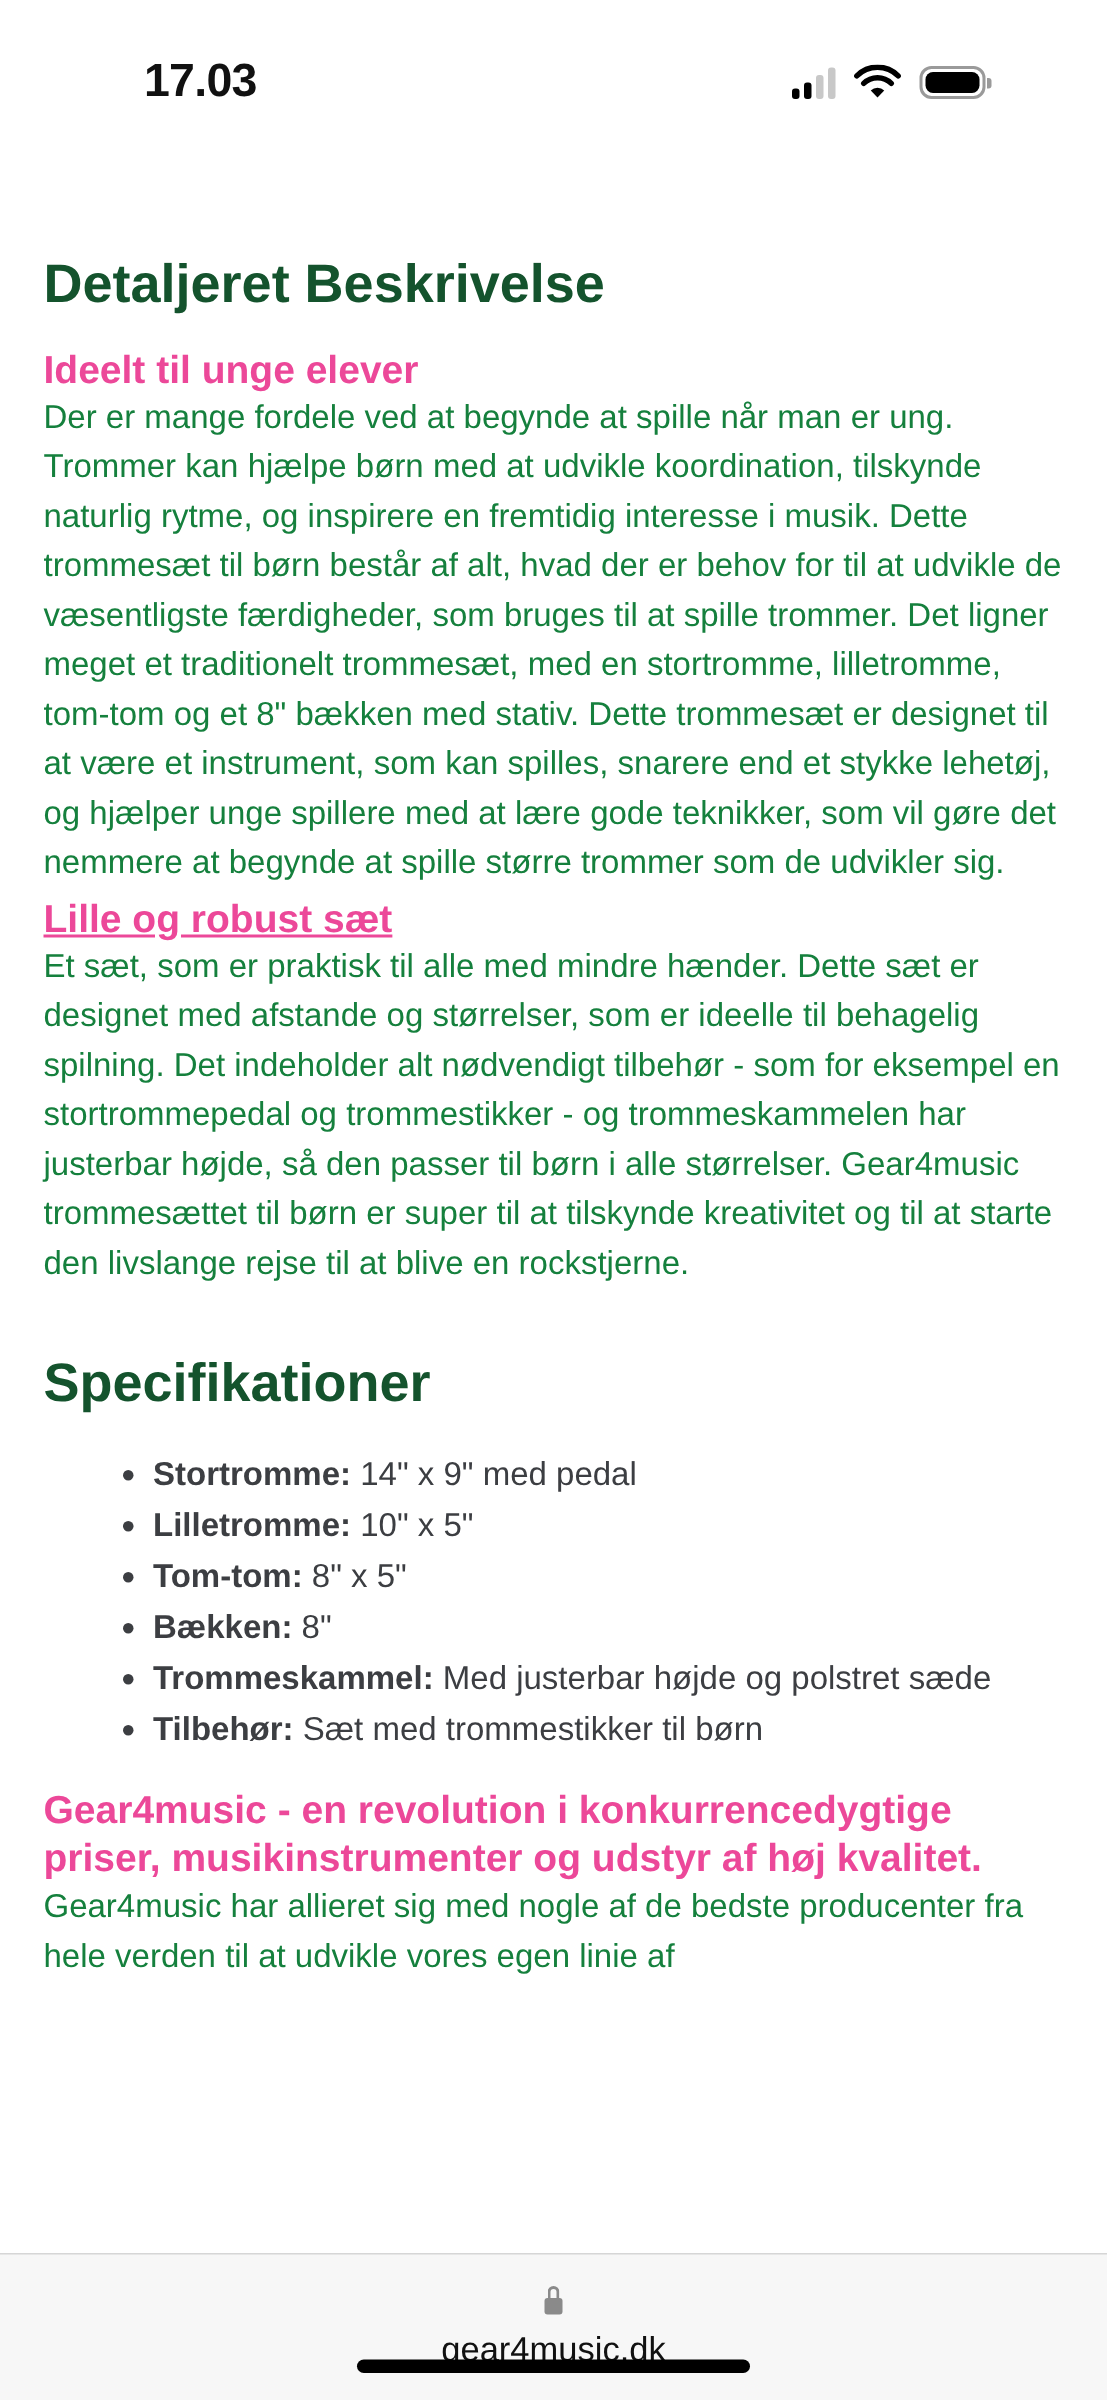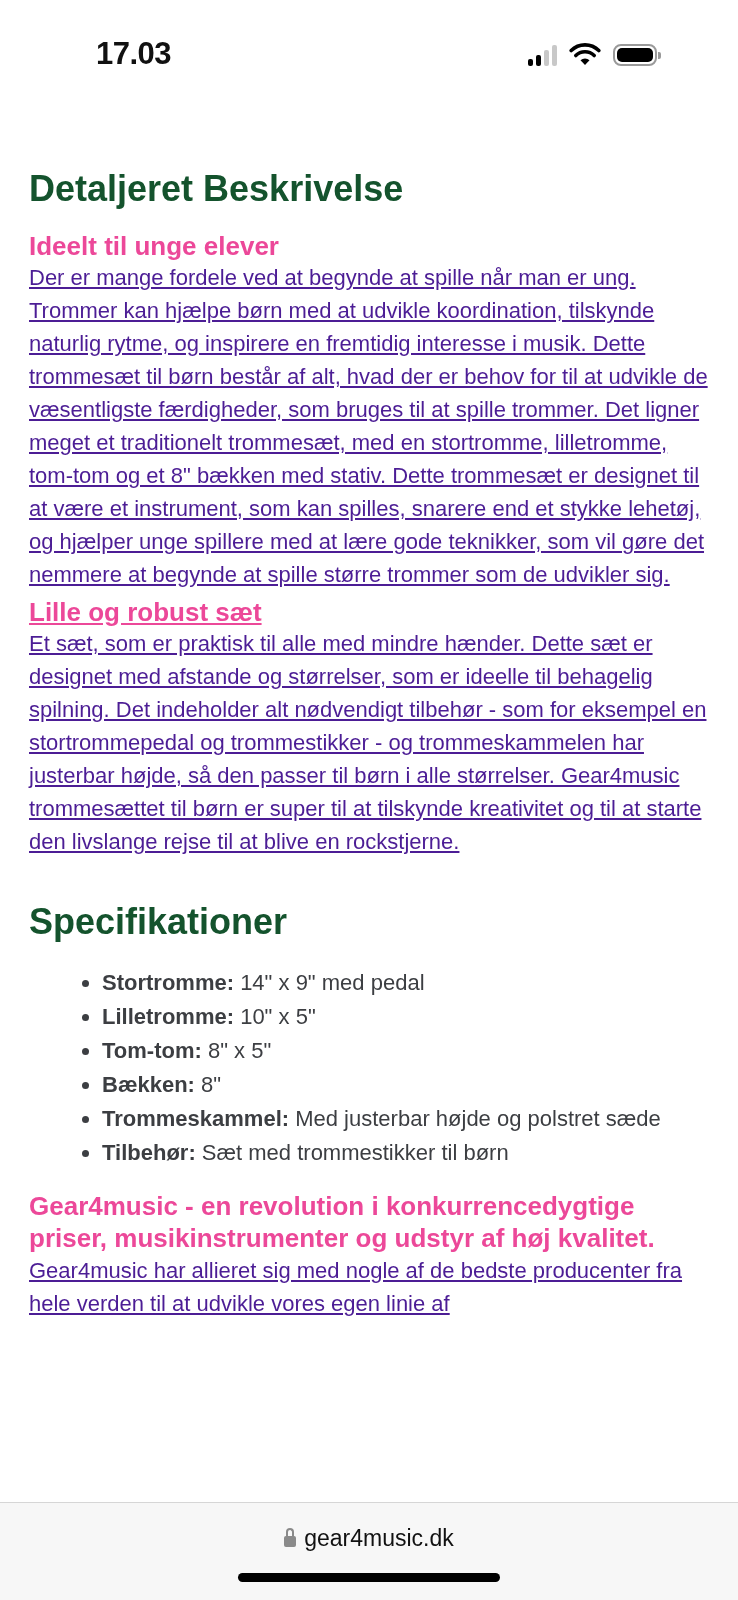--- a/index.html
+++ b/index.html
@@ -72,22 +72,21 @@
       margin: 0;
       font-size: 26px;
       font-weight: bold;
       line-height: 30px;
       color: #ec4899;
     }
     p {
       margin: 0;
       font-size: 22px;
       line-height: 33px;
-      color: #4c1d95;
-      text-decoration: underline;
+      color: #15803d;
     }
     .h1-desc { margin-bottom: 18px; }
     .sub-1 { margin-top: 0; }
     .sub-2 { margin-top: 6px; text-decoration: underline; }
     .h1-spec { margin-top: 40px; margin-bottom: 20px; }
     ul.spec-list {
       margin: 0;
       padding-left: 73px;
       font-size: 22px;
       line-height: 34px;
@@ -109,20 +108,21 @@
     .url-row {
       position: absolute;
       top: 22px;
       left: 0; width: 738px;
       display: flex;
       justify-content: center;
       align-items: center;
       gap: 8px;
       font-size: 23px;
       color: #111;
+      flex-direction: column;
     }
     .lock {
       position: relative;
       width: 12px; height: 16px;
       margin-top: 4px;
     }
     .lock .shackle {
       position: absolute; left: 2px; top: -5px;
       width: 8px; height: 8px;
       border: 2px solid #8a8a8a; border-bottom: none;

